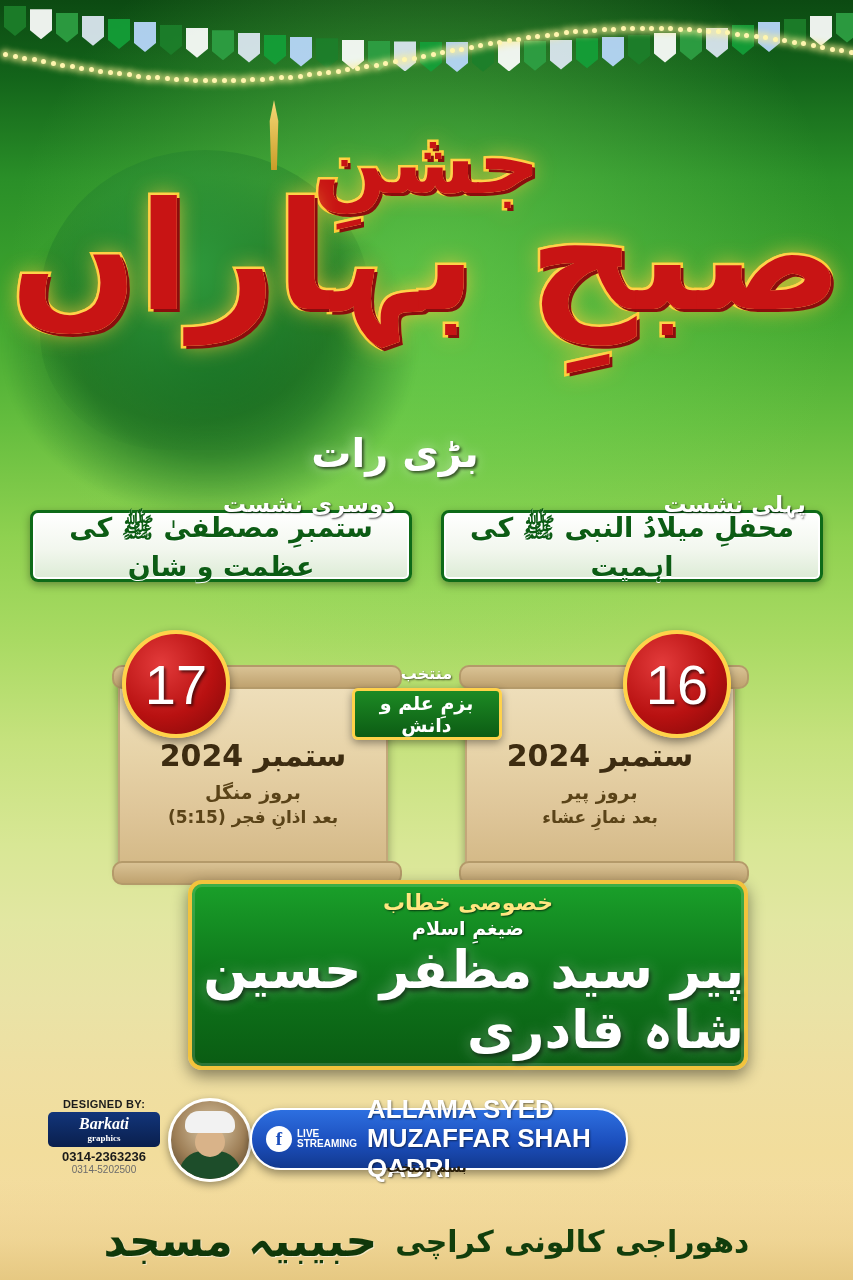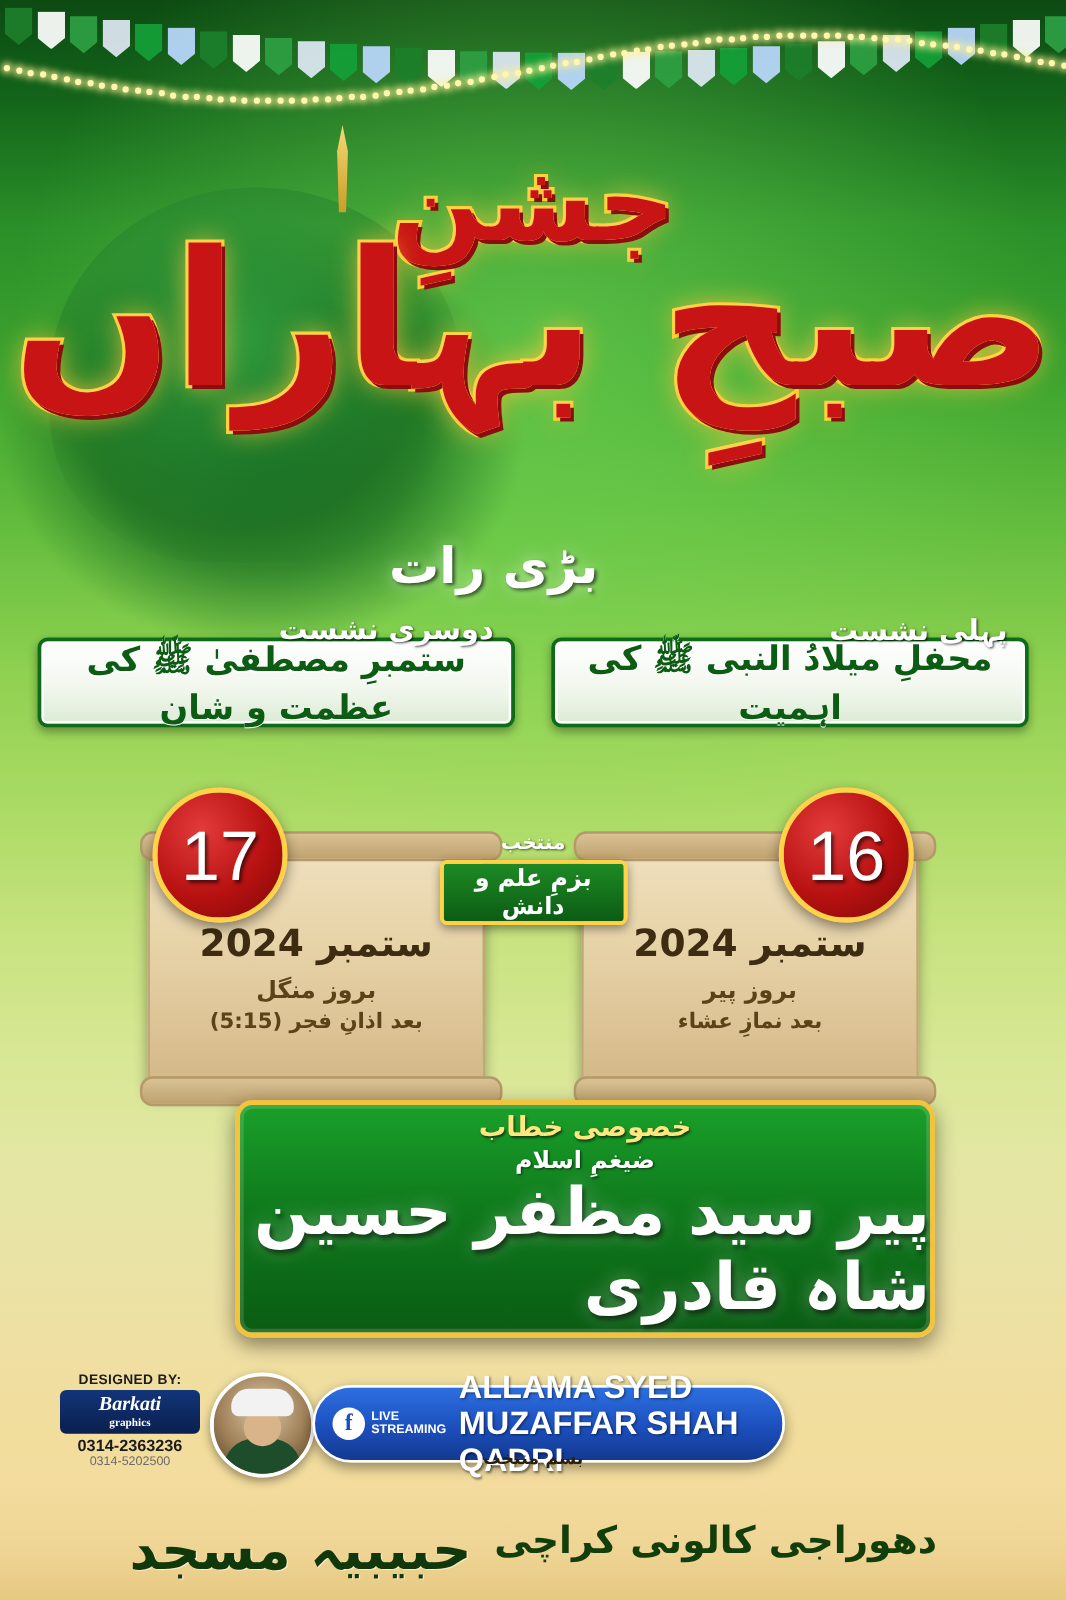--- a/index.html
+++ b/index.html
@@ -332,21 +332,21 @@
   }
   .footer-name {
     font-size: 44px; font-weight: bold; color: #10380a;
     text-shadow: 1px 1px 0 rgba(255,255,255,.5);
     line-height: 1.2;
   }
   .footer-sub {
     font-size: 30px; font-weight: bold; color: #123e0c;
   }
   .footer-row {
-    display: flex; flex-direction: row-reverse; align-items: flex-start;
+    display: flex; flex-direction: row-reverse; align-items: center;
     justify-content: center; gap: 18px;
   }
 
   .haze {
     position: absolute; left: 0; top: 1180px; width: 853px; height: 100px;
     background: linear-gradient(180deg, rgba(240,215,154,0) 0%, rgba(236,208,140,.55) 60%, rgba(228,197,124,.8) 100%);
     pointer-events: none;
   }
 </style>
 </head>

